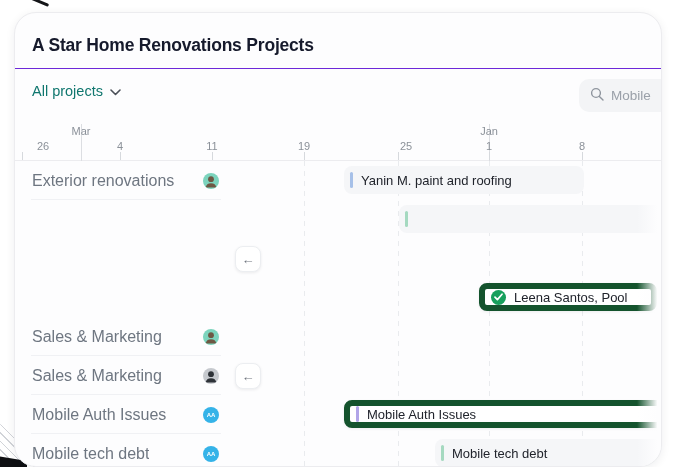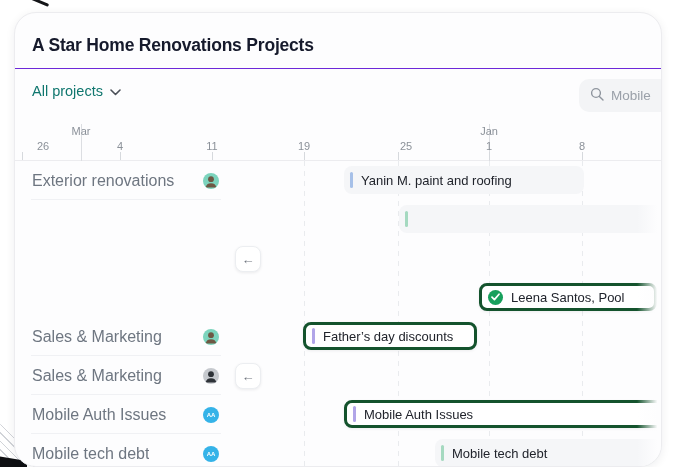--- a/index.html
+++ b/index.html
@@ -59,21 +59,21 @@
 
   .scroll-back { position:absolute; left:220px; top:7px; width:26px; height:26px;
     background:#ffffff; border:1px solid #eceef1; border-radius:8px;
     box-shadow:0 1px 3px rgba(25,28,40,.08); display:flex; align-items:center;
     justify-content:center; color:#70767f; font-size:13px; cursor:pointer; }
 
   .bar { position:absolute; top:5px; height:28px; display:flex; align-items:center;
     gap:8px; padding:0 10px 0 6px; border-radius:8px; font-size:13px; font-weight:500;
     color:#21242c; white-space:nowrap; overflow:hidden; cursor:pointer; }
   .bar.flat { background:#f5f6f8; }
-  .bar.card { background:#ffffff; border:3px solid #14532d;
+  .bar.card { background:#ffffff; border:6px solid #14532d;
     box-shadow:0 1px 3px rgba(25,28,40,.07); }
   .bar .accent { width:3px; height:16px; border-radius:2px; flex:0 0 3px; }
   .bar .check-badge { width:15px; height:15px; border-radius:50%; flex:0 0 15px;
     display:flex; align-items:center; justify-content:center; }
 
   .fade-right { position:absolute; right:0; top:0; bottom:0; width:24px;
     background:linear-gradient(to right, rgba(253,253,254,0), #fdfdfe 85%);
     pointer-events:none; }
 </style>
 </head>
@@ -174,24 +174,20 @@
           <div class="row">
             <div class="row-left">
               <span class="row-label">Sales &amp; Marketing</span>
               <span class="avatar" style="background: rgb(124, 212, 189);">
                 <svg width="16" height="16" viewBox="0 0 16 16">
                   <circle cx="8" cy="6.2" r="2.9" fill="#6e5844"></circle>
                   <path d="M2.6 14.6a5.5 5.5 0 0 1 10.8 0z" fill="#6e5844"></path>
                 </svg>
               </span>
             </div>
-            <div class="bar card" style="left: 288px; width: 174px;">
-              <span class="accent" style="background: rgb(177, 165, 232);"></span>
-              <span>Father’s day discounts</span>
-            </div>
           </div>
           <div class="row">
             <div class="row-left">
               <span class="row-label">Sales &amp; Marketing</span>
               <span class="avatar" style="background: rgb(198, 201, 206);">
                 <svg width="16" height="16" viewBox="0 0 16 16">
                   <circle cx="8" cy="6.2" r="2.9" fill="#2e3238"></circle>
                   <path d="M2.6 14.6a5.5 5.5 0 0 1 10.8 0z" fill="#2e3238"></path>
                 </svg>
               </span>

